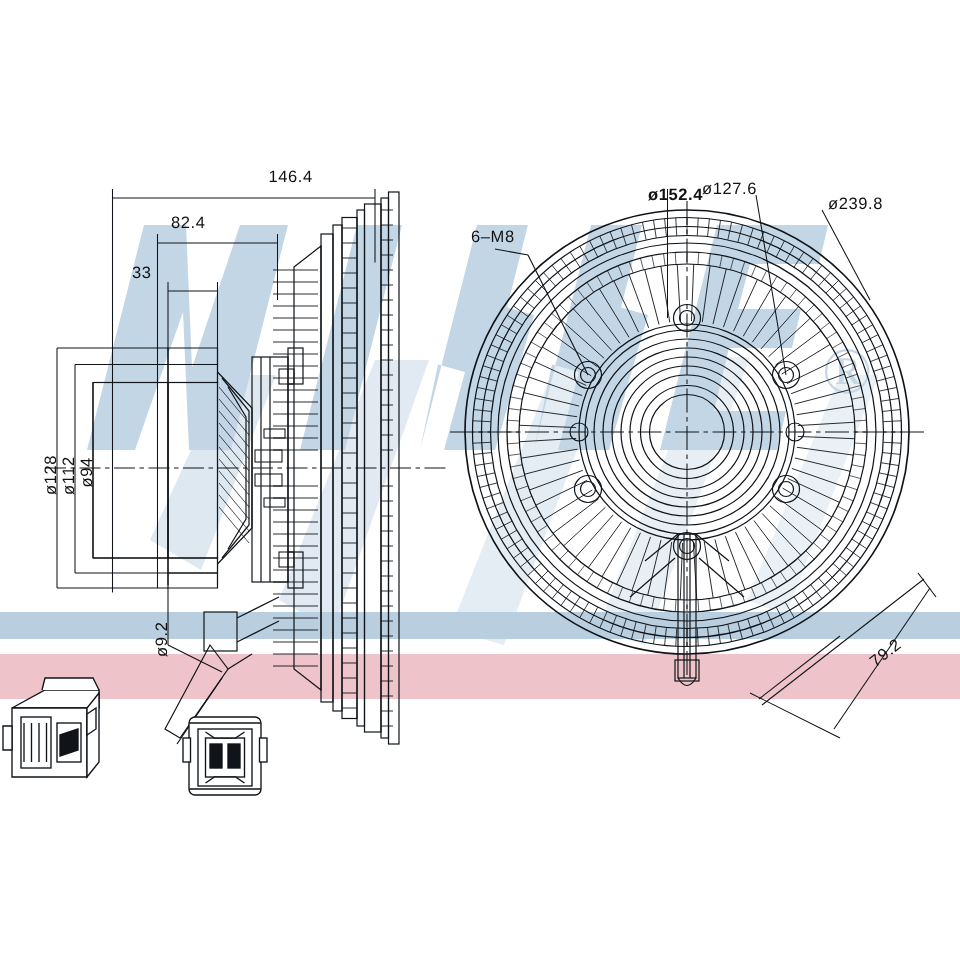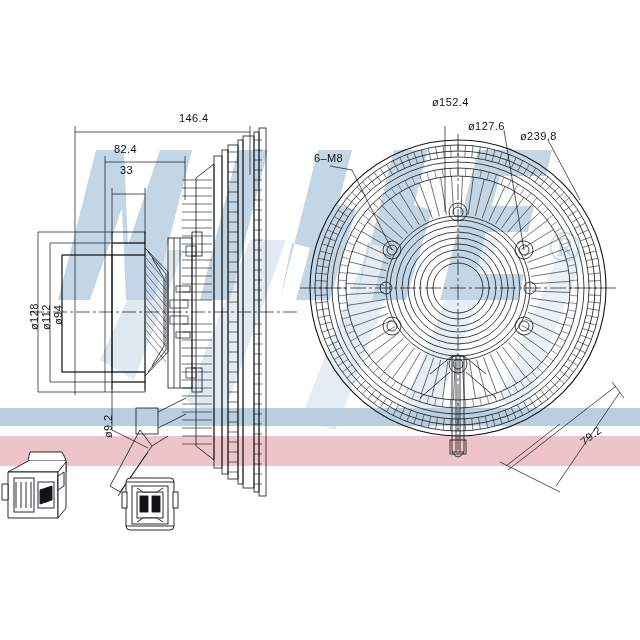--- a/index.html
+++ b/index.html
@@ -676,28 +676,28 @@
         <rect x="173" y="492" width="5" height="16"></rect>
         <line x1="126" y1="482" x2="174" y2="482"></line>
         <line x1="126" y1="526" x2="174" y2="526"></line>
       </g>
     </g>
   </svg>
 
   <div id="labels" class="layer">
     <div class="dim" style="left:143px;top:112px;margin-left:36px;">146.4</div>
     <div class="dim" style="left:114px;top:143px;">82.4</div>
-    <div class="dim" style="left:88px;top:164px;margin-left:32px;">33</div>
+    <div class="dim" style="left:88px;top:176px;">33</div>
 
     <div class="dim vert" style="left:28px;top:330px;">ø128</div>
     <div class="dim vert" style="left:40px;top:330px;">ø112</div>
     <div class="dim vert" style="left:52px;top:325px;">ø94</div>
     <div class="dim vert" style="left:102px;top:438px;">ø9.2</div>
 
     <div class="dim" style="left:314px;top:152px;text-align:center;">6–M8</div>
-    <div class="dim" style="left:432px;top:96px;">ø152.4</div>
+    <div class="dim" style="left:432px;top:124px;font-weight:bold;">ø152.4</div>
     <div class="dim" style="left:468px;top:120px;">ø127.6</div>
-    <div class="dim" style="left:520px;top:130px;">ø239.8</div>
+    <div class="dim" style="left:552px;top:130px;">ø239.8</div>
 
     <div class="dim rot" style="left:578px;top:438px;transform:rotate(-38deg);">79.2</div>
   </div>
 
 </div>
 
 </body></html>

